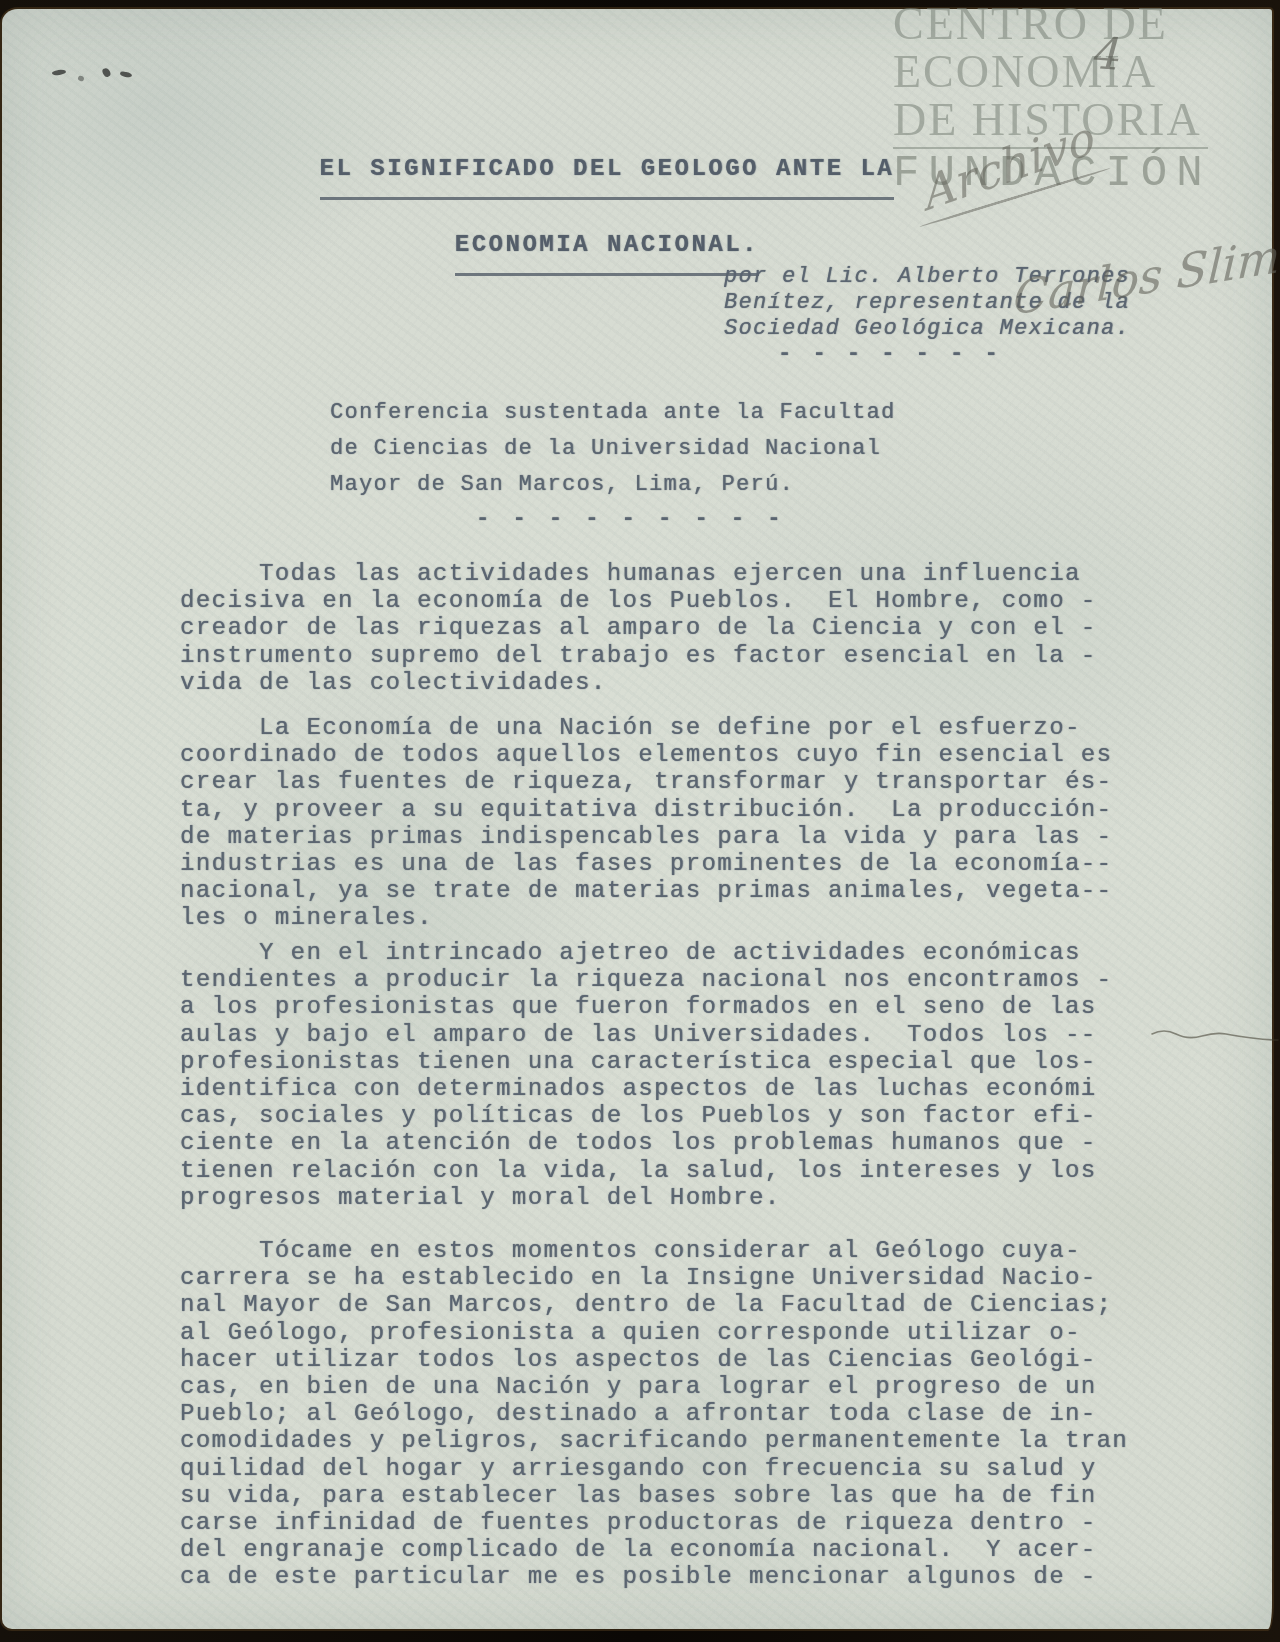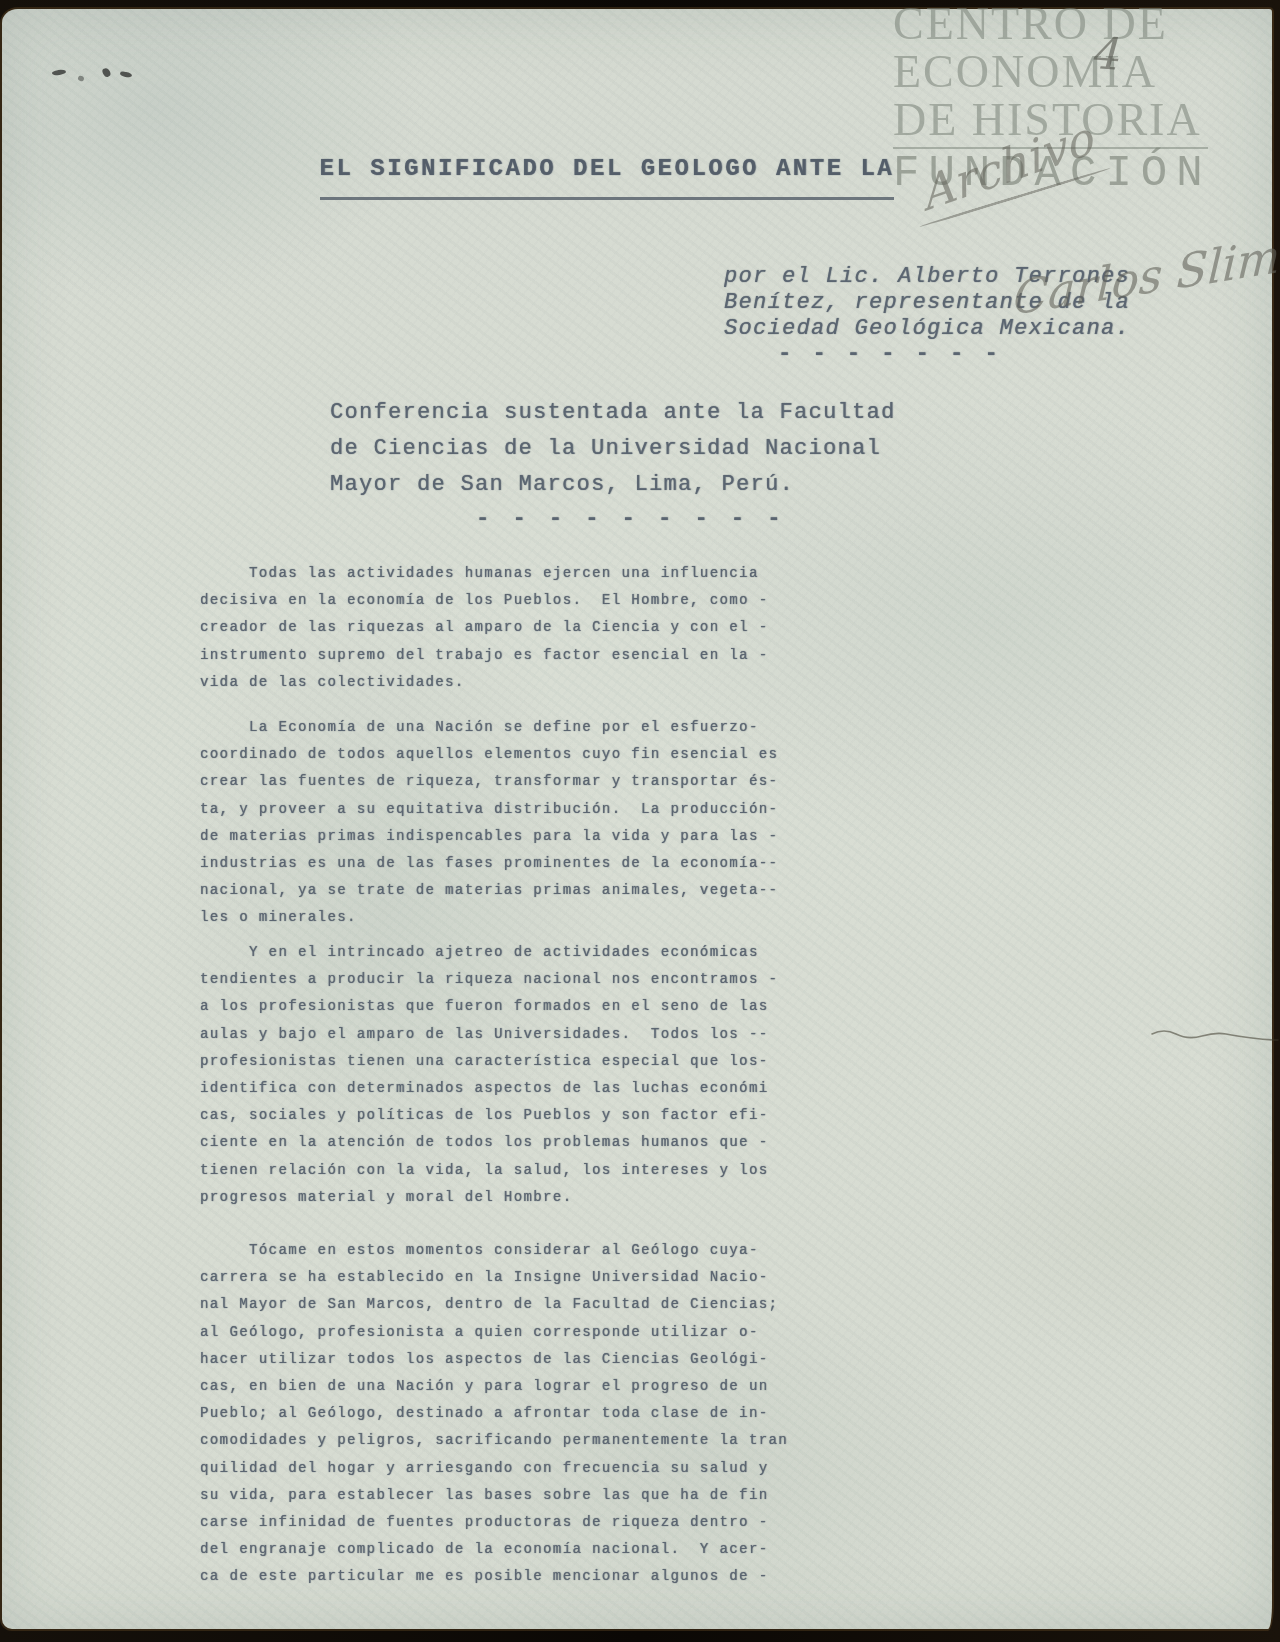--- a/index.html
+++ b/index.html
@@ -77,22 +77,22 @@
   .doc-title .u {
     display: inline-block;
     border-bottom: 3px solid rgba(82,92,104,0.8);
     padding-bottom: 13px;
   }
   .author-block   { left: 724px; top: 264px; font-size: 22px; line-height: 26px; letter-spacing: 1.3px; font-style: italic; }
   .author-dashes  { left: 778px; top: 341px; font-size: 22px; font-weight: bold; letter-spacing: 4px; }
   .conference     { left: 330px; top: 395px; font-size: 22px; line-height: 36px; letter-spacing: 1.3px; }
   .separator-row  { left: 476px; top: 506px; font-size: 22px; font-weight: bold; letter-spacing: 5px; }
   .para {
-    left: 200px;
-    font-size: 14px; line-height: 27.2px; letter-spacing: 1.4px;
+    left: 180px;
+    font-size: 24px; line-height: 27.2px; letter-spacing: 1.4px;
   }
   .para-1 { top: 560px; }
   .para-2 { top: 714px; }
   .para-3 { top: 939px; }
   .para-4 { top: 1237px; }
 
   
   .pencil {
     position: absolute;
     font-family: "DejaVu Serif", serif;
@@ -163,20 +163,21 @@
   <div class="wm-foundation">FUNDACIÓN</div>
 </div>
 
 <div class="pencil page-mark">4</div>
 <div class="pencil archive-note">Archivo</div>
 <div class="archive-stroke"></div>
 <div class="pencil signature">Carlos Slim</div>
 
 <div class="typed doc-title">
   <span class="u">EL SIGNIFICADO DEL GEOLOGO ANTE LA</span><br>
+  <span class="u">ECONOMIA NACIONAL.</span>
 </div>
 
 <div class="typed author-block">por el Lic. Alberto Terrones
 Benítez, representante de la
 Sociedad Geológica Mexicana.</div>
 <div class="typed author-dashes">- - - - - - -</div>
 
 <div class="typed conference">Conferencia sustentada ante la Facultad
 de Ciencias de la Universidad Nacional
 Mayor de San Marcos, Lima, Perú.</div>

